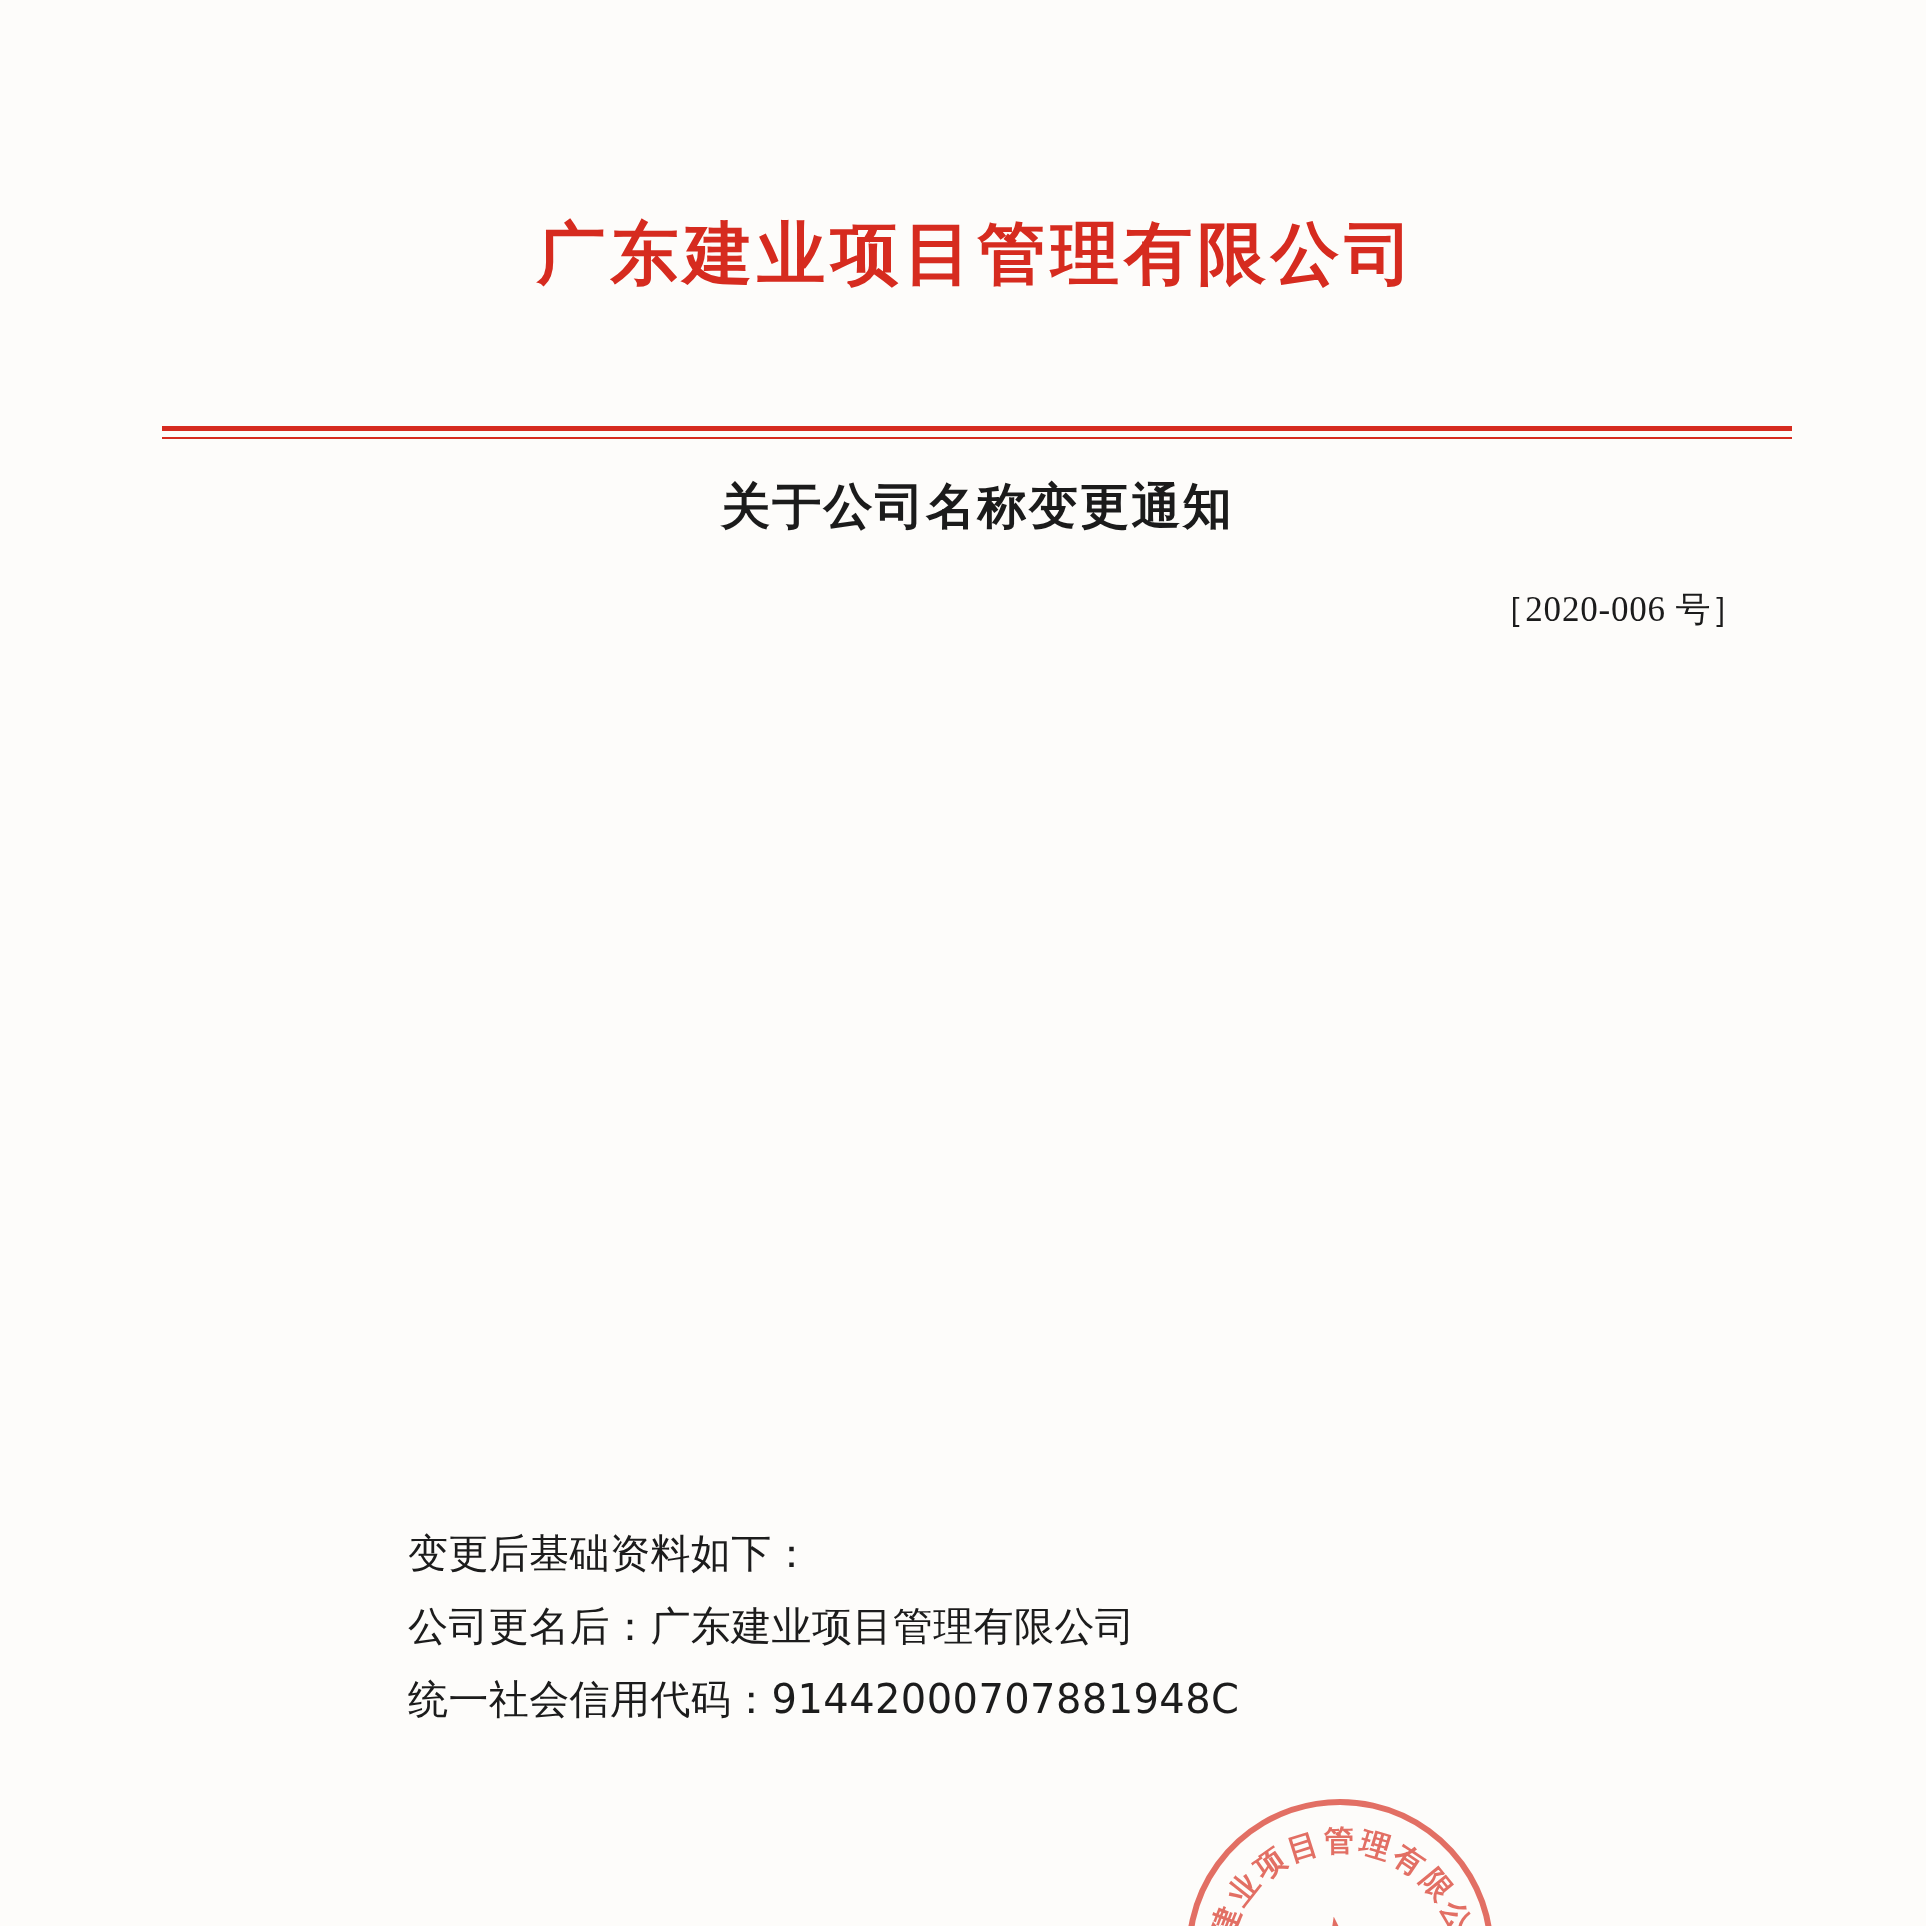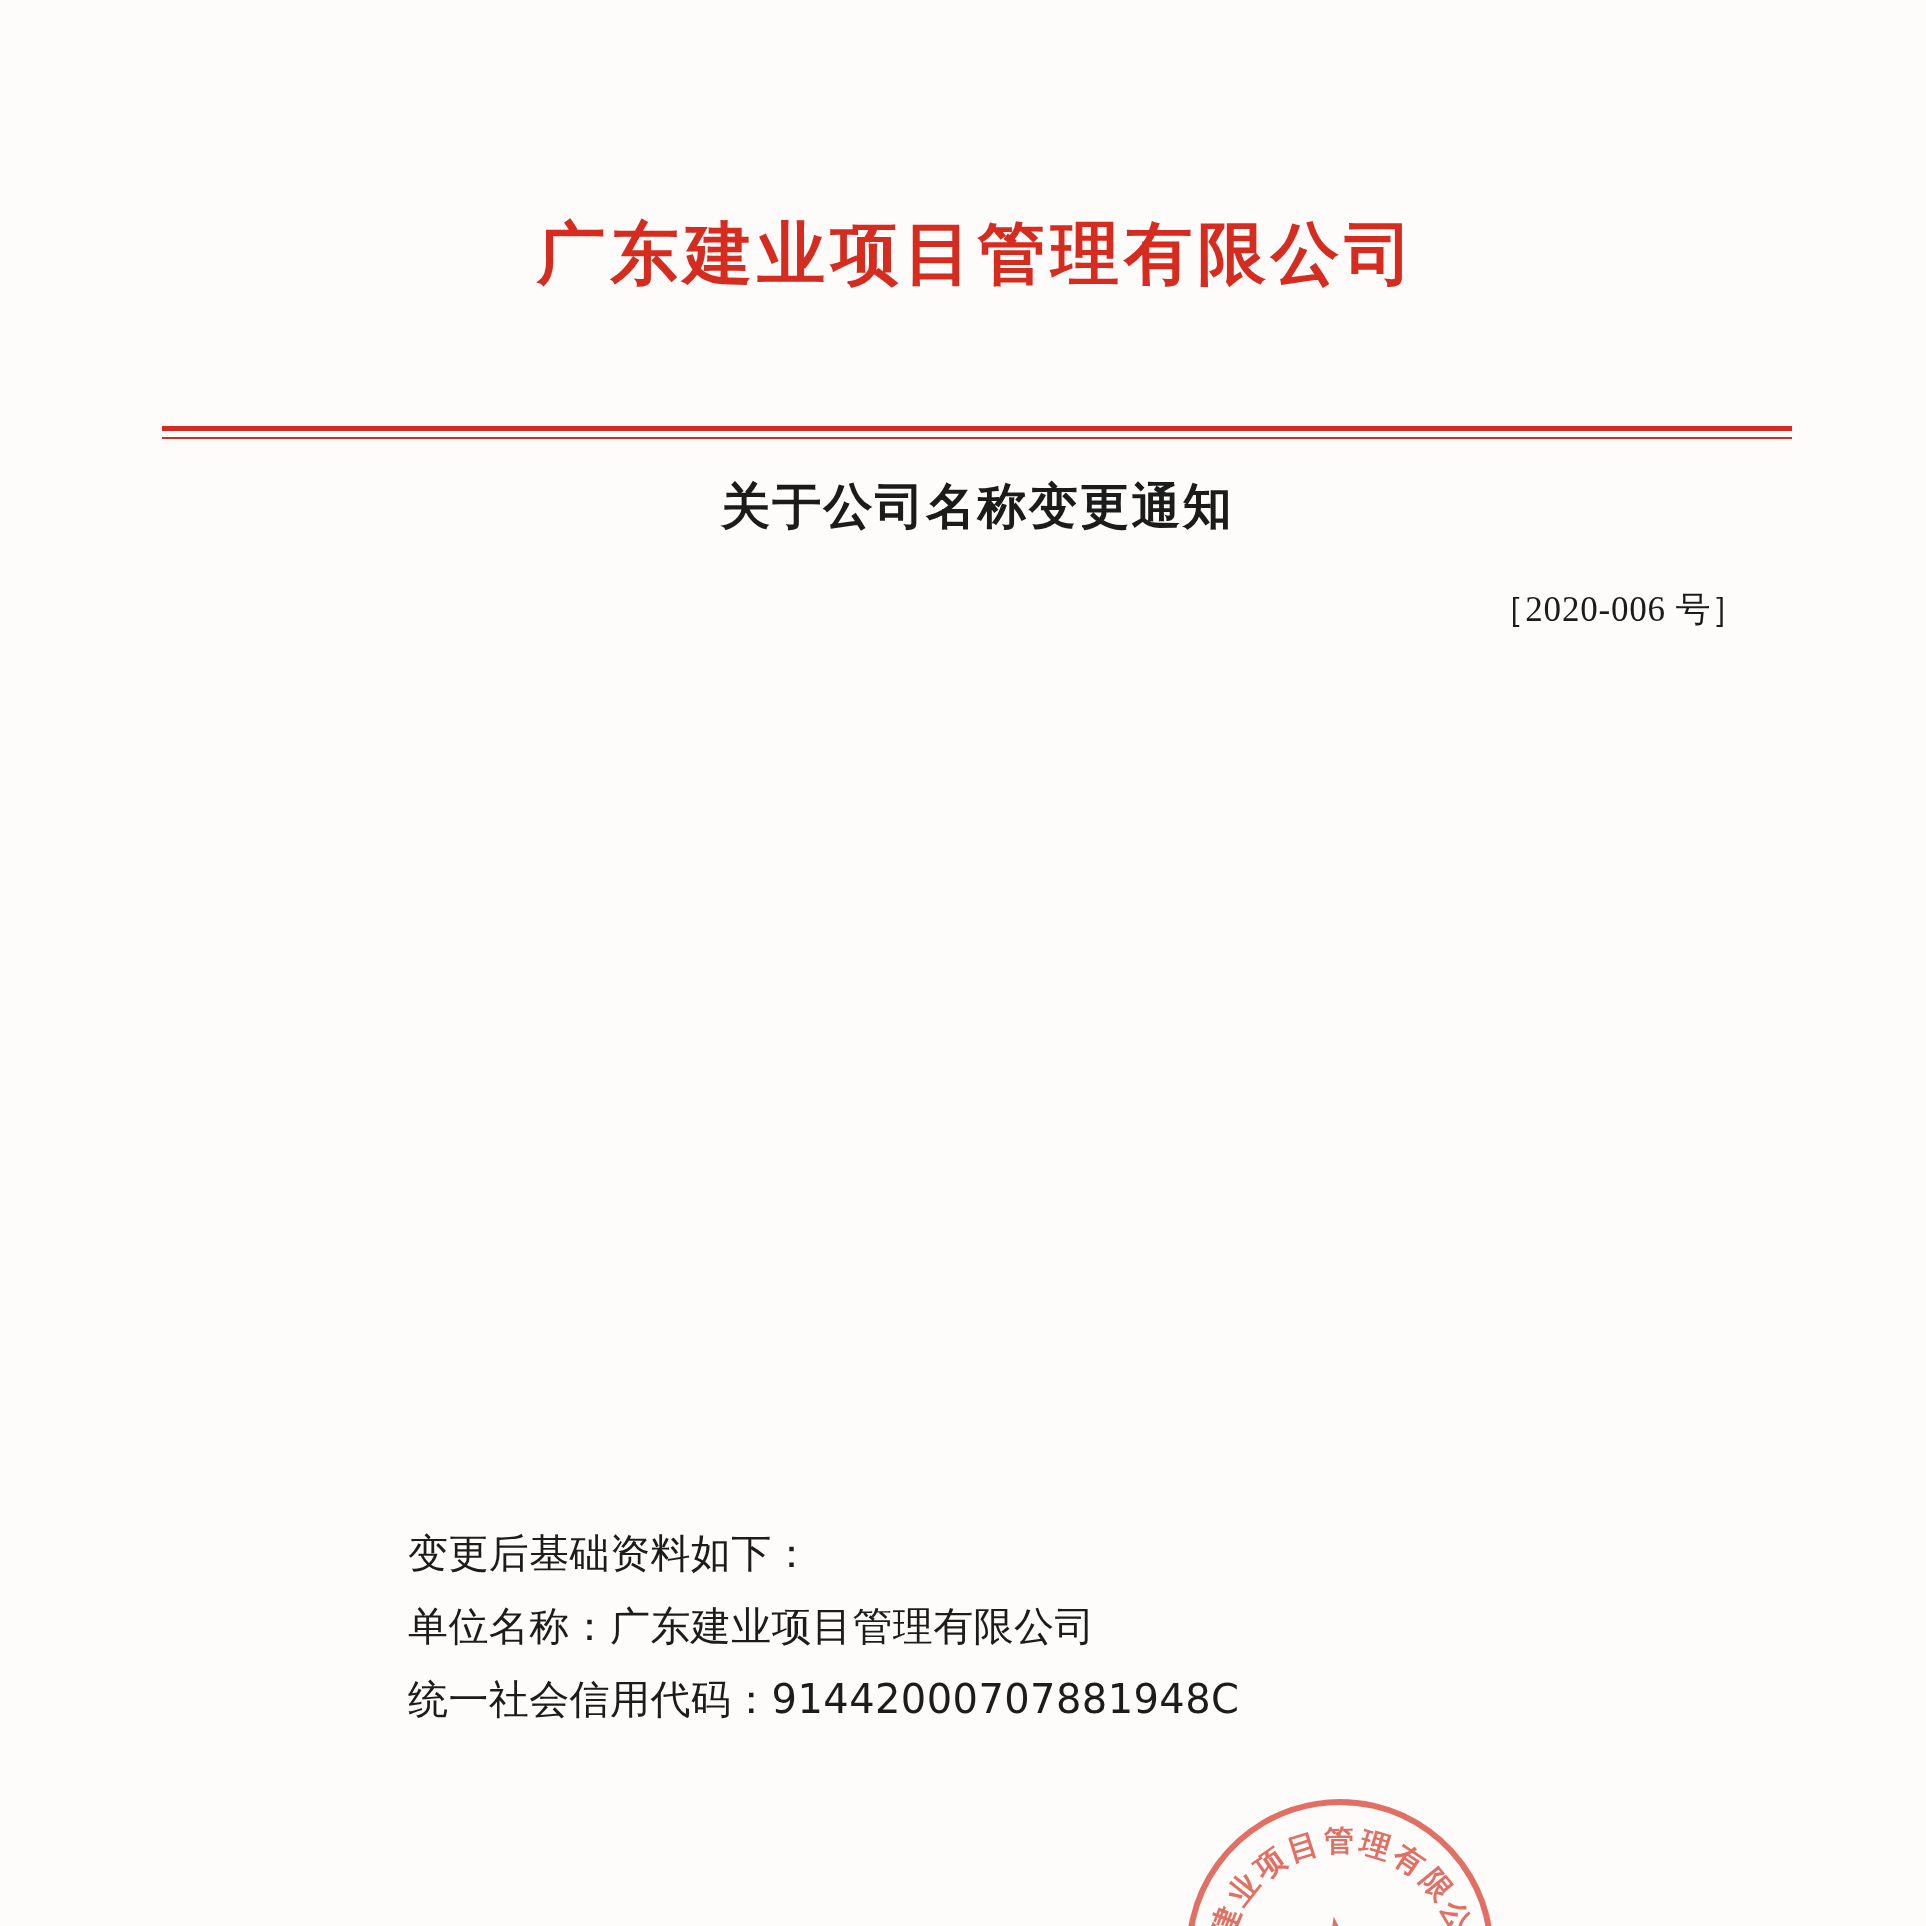--- a/index.html
+++ b/index.html
@@ -185,21 +185,21 @@
       <div class="rule-thin"></div>
     </div>
 
     <div class="doc-title">关于公司名称变更通知</div>
 
     <div class="doc-number">［2020-006 号］</div>
 
 
     <div class="details">
       <div class="detail-line">变更后基础资料如下：</div>
-      <div class="detail-line">单位名称：广东建业项目管理有限公司</div>
+      <div class="detail-line">公司更名后：广东建业项目管理有限公司</div>
       <div class="detail-line">统一社会信用代码：91442000707881948C</div>
     </div>
 
     <div class="seal">
       <div class="seal-ring"></div>
       <div class="seal-star"></div>
       <svg class="seal-arc" viewBox="0 0 800 800">
         <defs>
           <path id="arcTop" d="M 105,430 A 295,295 0 0 1 695,430"></path>
           <path id="arcBottom" d="M 165,520 A 250,250 0 0 0 635,520"></path>

